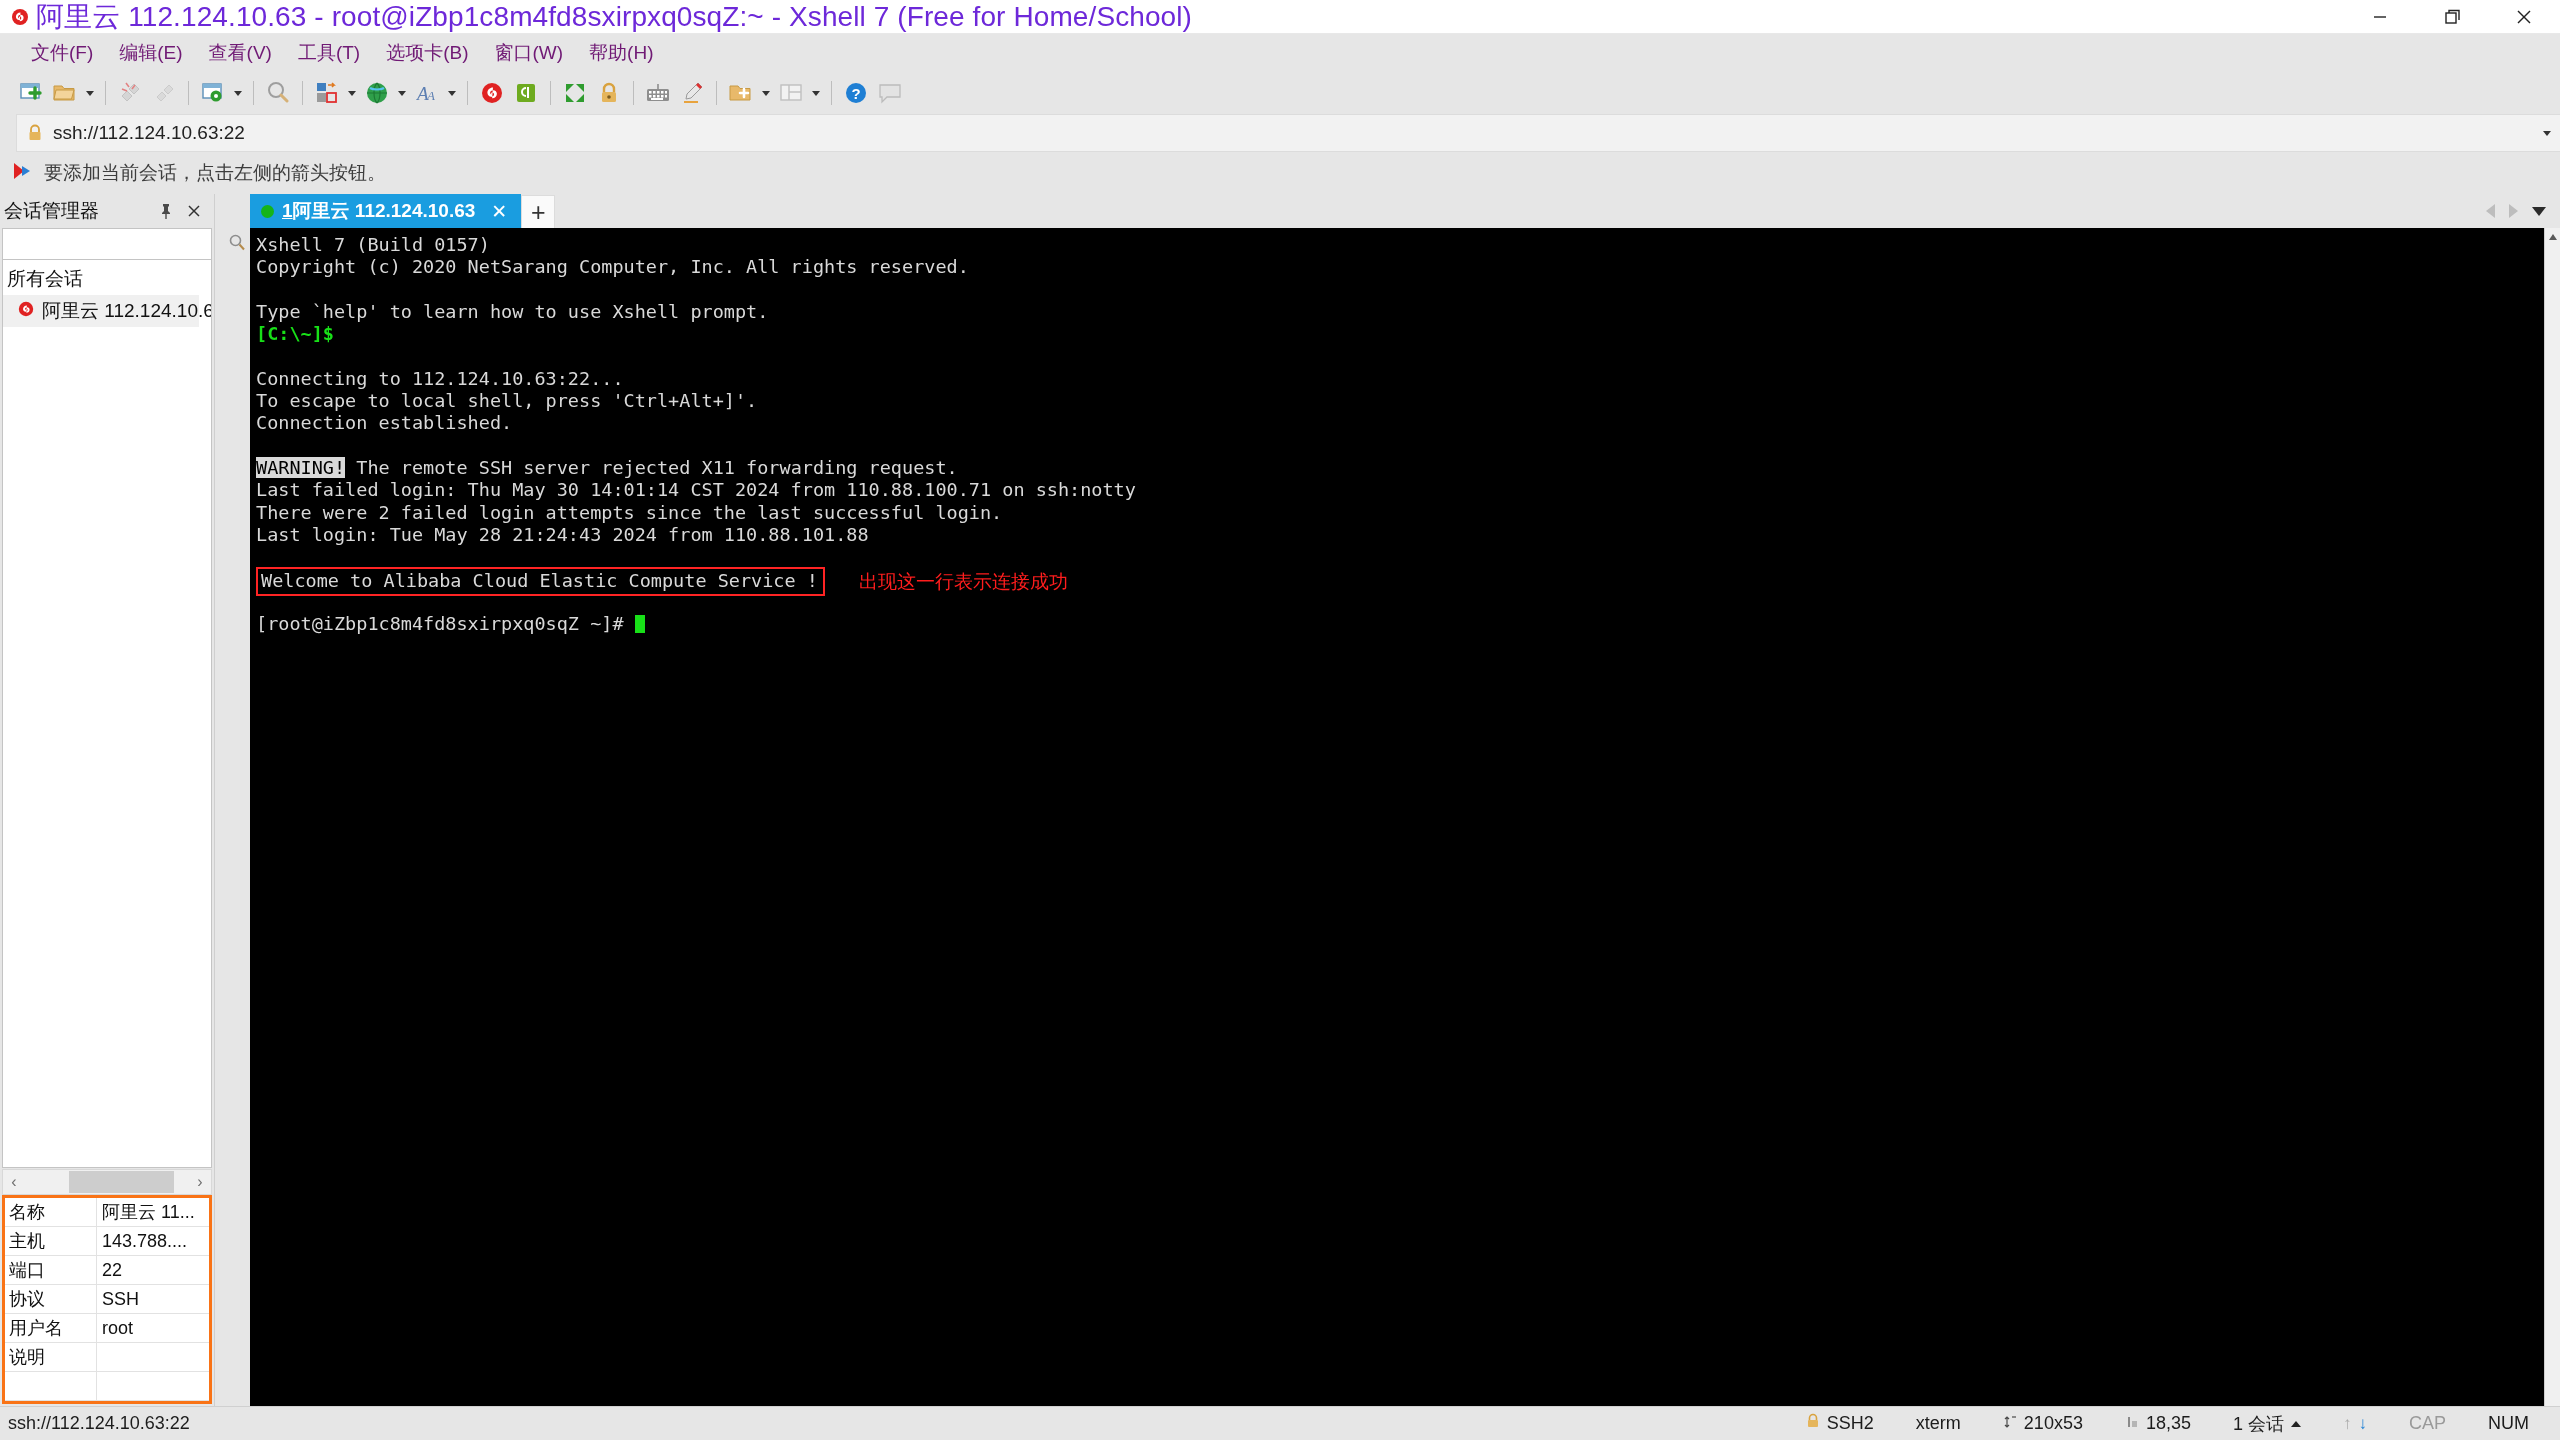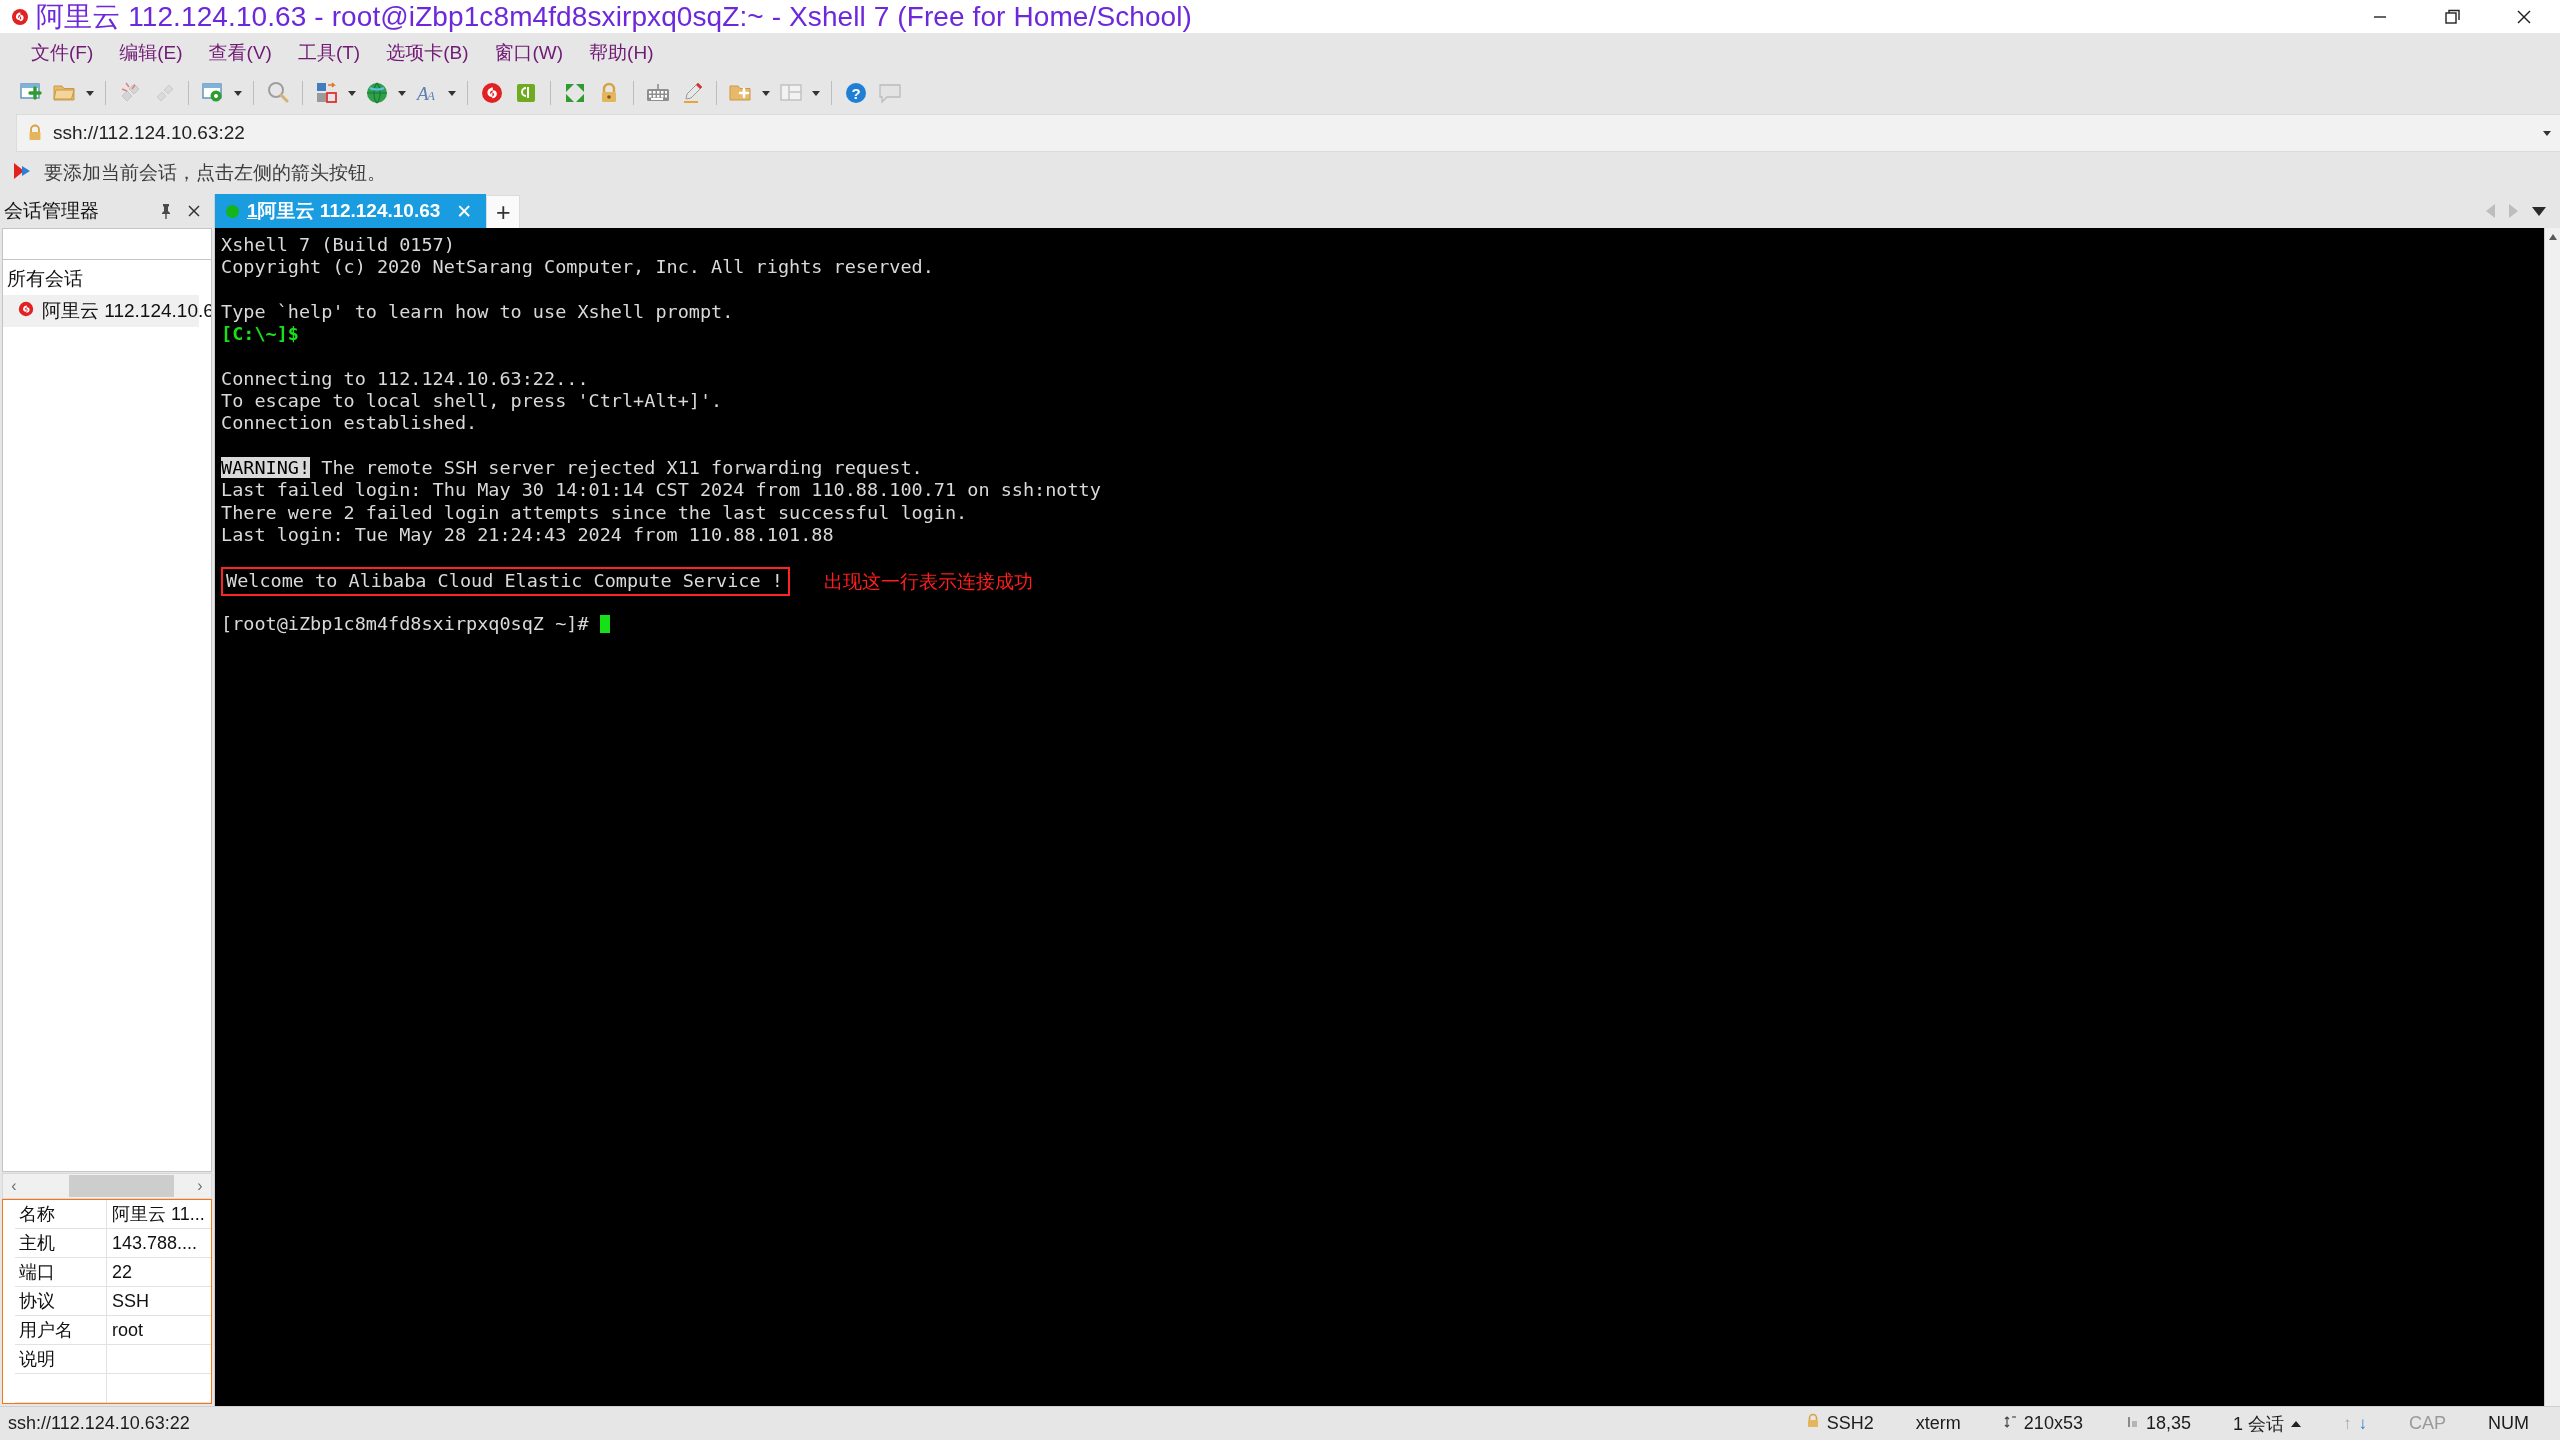--- a/index.html
+++ b/index.html
@@ -52,41 +52,41 @@
   .addr-drop { margin-left: auto; width: 26px; display:flex; align-items:center; justify-content:center; }
 
   
   .noticebar {
     height: 42px; background: #e6e6e6; display: flex; align-items: center;
     padding-left: 12px; flex: 0 0 42px;
   }
   .notice-text { font-size: 19px; color: #3d3d3d; margin-left: 10px; }
 
   
-  .body { flex: 1 1 auto; display: flex; min-height: 0; background: #e6e6e6; }
+  .body { flex: 1 1 auto; display: flex; min-height: 0; background: #e6e6e6; gap: 35px; }
 
   .sidebar { width: 215px; flex: 0 0 215px; display: flex; flex-direction: column; background: #e6e6e6; border-right: 1px solid #cfcfcf;}
   .sb-header { height: 34px; display: flex; align-items: center; padding: 0 6px 0 4px; }
   .sb-title { font-size: 19px; color: #111; }
   .sb-hdr-btns { margin-left: auto; display: flex; gap: 8px; padding-right: 4px; }
   .sb-hdr-btn { width: 20px; height: 22px; display:flex; align-items:center; justify-content:center; }
   .sb-search {
     height: 32px; background: #ffffff; border: 1px solid #c4c4c4; margin: 0 2px;
     display: flex; align-items: center; padding: 0 4px;
   }
   .sb-search input { flex:1; border:none; outline:none; font-size: 17px; font-family: inherit; background: transparent;}
   .sb-tree { flex: 1 1 auto; background: #ffffff; border: 1px solid #c4c4c4; border-top: none; margin: 0 2px; overflow: hidden; }
   .tree-root { font-size: 19px; color: #111; padding: 6px 0 3px 4px; }
   .tree-item { display: flex; align-items: center; gap: 7px; padding: 3px 0 3px 14px; background: #f0f0f0; width: 196px;}
   .tree-item-label { font-size: 19px; color: #111; white-space: nowrap; }
   .sb-hscroll { height: 26px; background: #f0f0f0; display: flex; align-items: center; margin: 1px 2px 0 2px; border: 1px solid #d8d8d8;}
   .hs-btn { width: 22px; text-align: center; font-size: 16px; color: #707070; }
   .hs-track { flex: 1; height: 24px; position: relative; }
   .hs-thumb { position: absolute; left: 44px; top: 1px; width: 105px; height: 22px; background: #cdcdcd; }
-  .sb-props { background: #fff; margin: 0 2px 2px 2px; border: 1px solid #f97316; padding-left: 12px; }
+  .sb-props { background: #fff; margin: 0 2px 2px 2px; border: 3px solid #f97316; }
   .prop-row { display: flex; height: 29px; border-bottom: 1px solid #e2e2e2; }
   .prop-key { width: 92px; flex: 0 0 92px; border-right: 1px solid #e2e2e2; font-size: 18px; color: #111; padding-left: 4px; display:flex; align-items:center;}
   .prop-val { flex: 1; font-size: 18px; color: #111; padding-left: 5px; display:flex; align-items:center; white-space: nowrap; overflow: hidden;}
 
   
   .rightpane { flex: 1 1 auto; display: flex; flex-direction: column; min-width: 0; background:#e6e6e6;}
   .tabstrip { height: 34px; flex: 0 0 34px; display: flex; align-items: flex-end; background: #e6e6e6; }
   .tab {
     height: 34px; background: #1a9de0; display: flex; align-items: center;
     padding: 0 6px 0 11px; gap: 8px; min-width: 240px;

